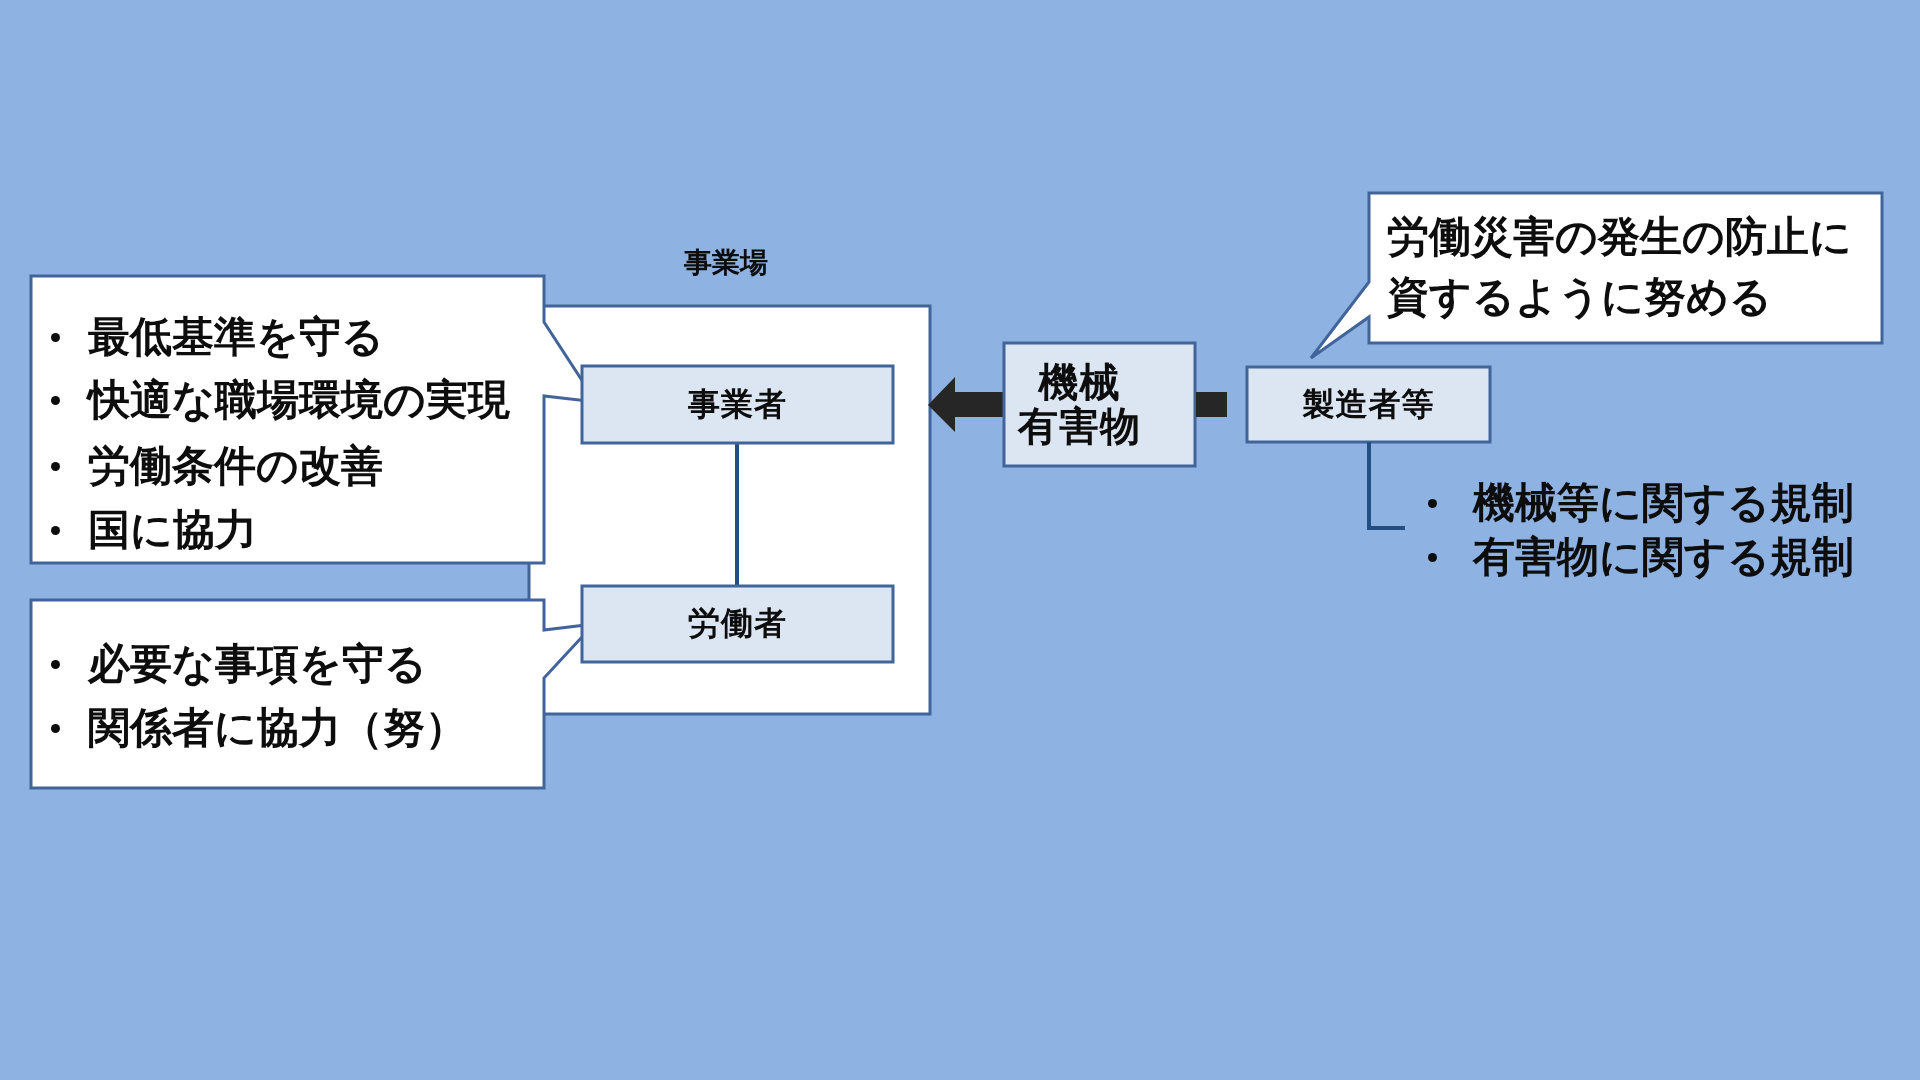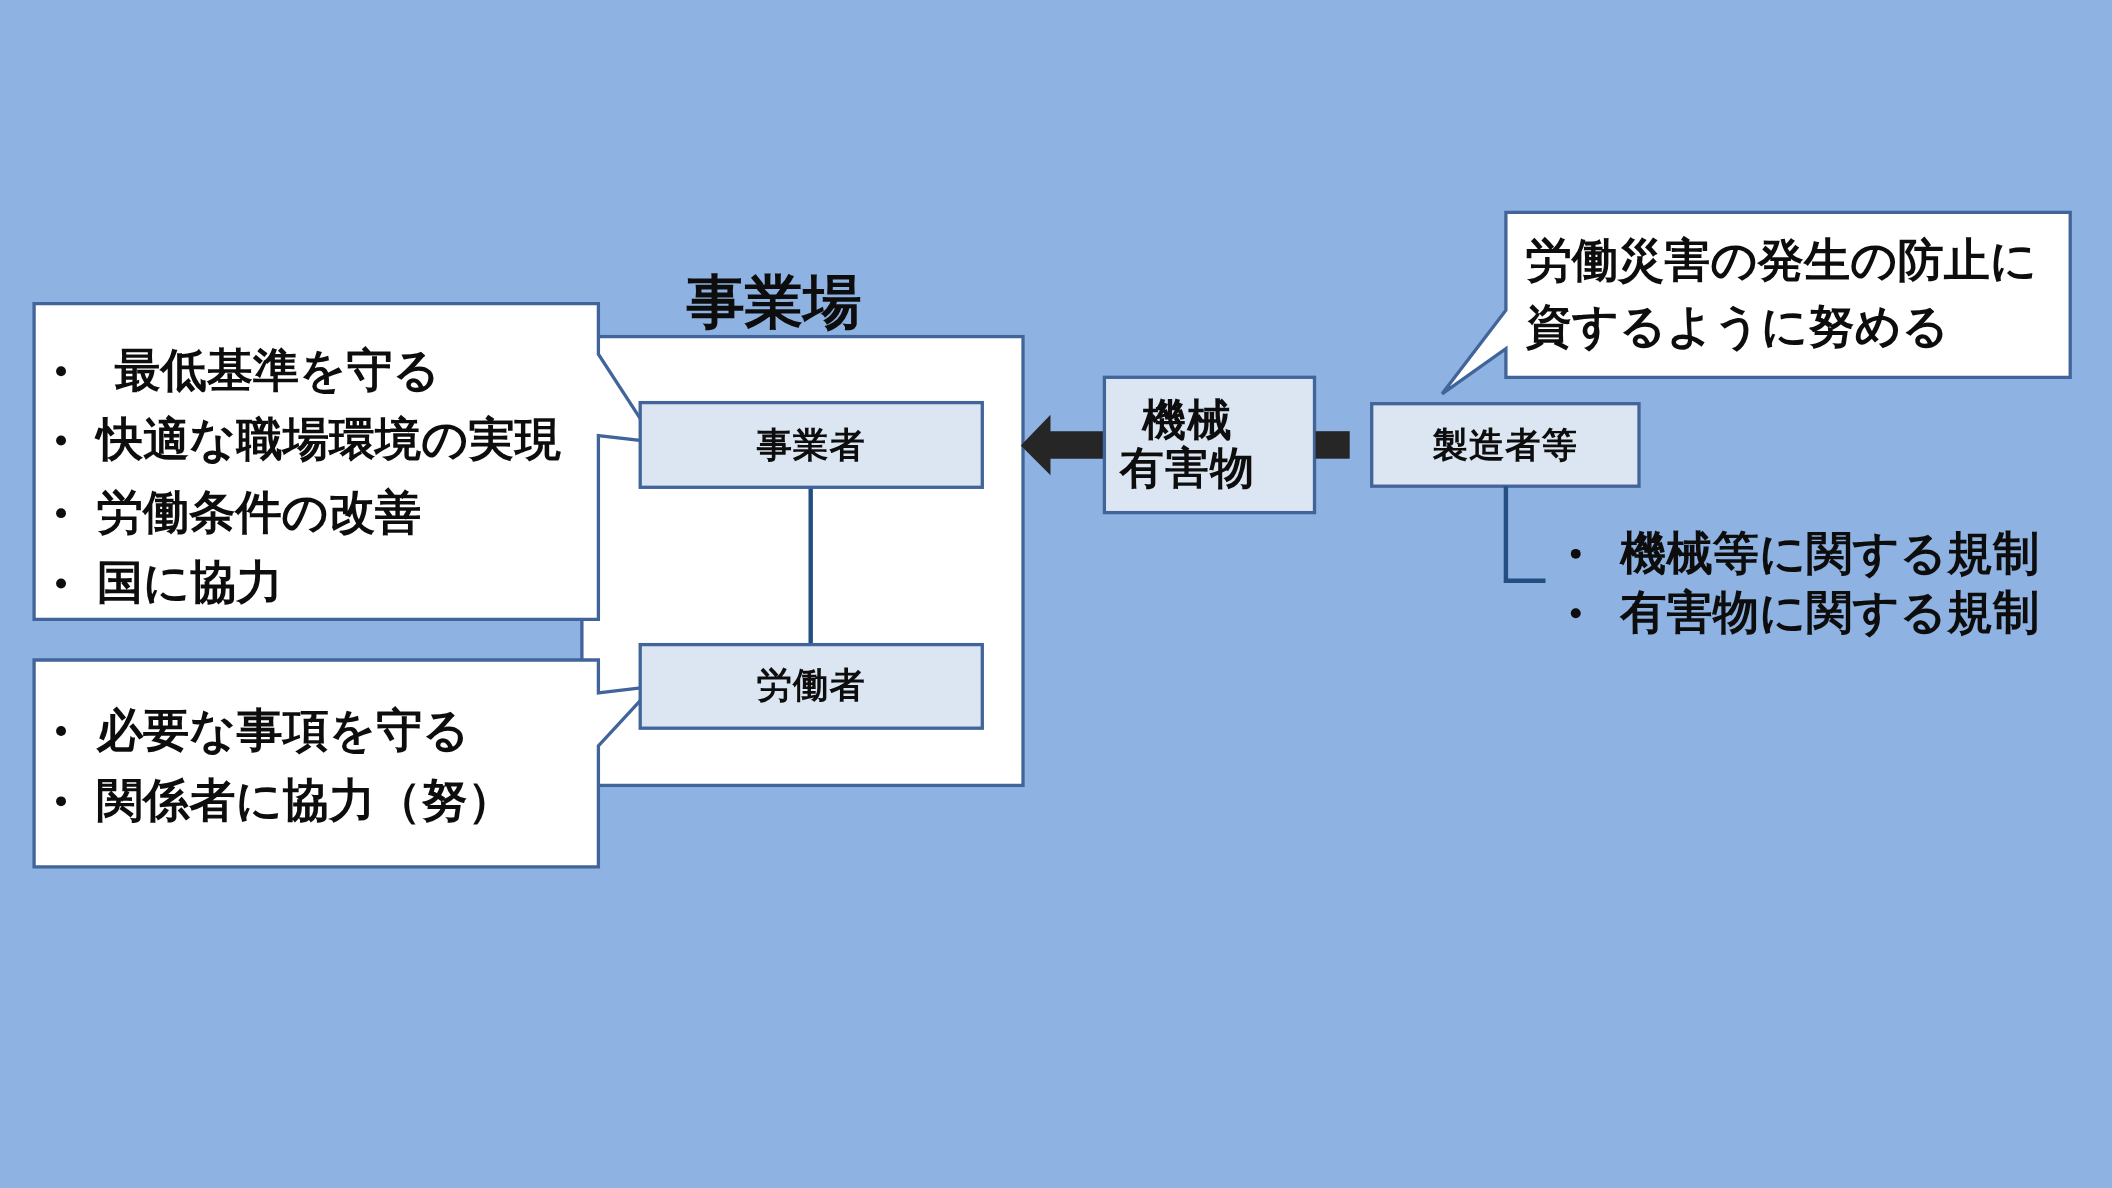--- a/index.html
+++ b/index.html
@@ -46,24 +46,24 @@
 
   <rect x="1196" y="392" width="31" height="25" fill="#262626"></rect>
 
   <path d="M1369,193 L1882,193 L1882,343 L1369,343 L1369,317 L1311,358 L1369,282 Z" fill="#ffffff" stroke="#41649a" stroke-width="3" stroke-linejoin="miter"></path>
 
   <rect x="1247" y="367" width="243" height="75" fill="#dce6f2" stroke="#41649a" stroke-width="3"></rect>
 
   <path d="M1369,442 L1369,528 L1405,528" fill="none" stroke="#234e82" stroke-width="4"></path>
 </svg>
 
-<div class="txt" style="left:624px; top:249px; font-size:53px;">事業場</div>
+<div class="txt" style="left:684px; top:249px; font-size:28px;">事業場</div>
 
 <div class="bullet-list">
-  <div class="bullet-row" style="left:51px; top:312px;gap:16px;">
+  <div class="bullet-row" style="left:51px; top:312px;">
     <span class="bullet-dot"></span>
     <span style="margin-left:28px;">最低基準を守る</span>
   </div>
   <div class="bullet-row" style="left:51px; top:375px;">
     <span class="bullet-dot"></span>
     <span style="margin-left:28px;">快適な職場環境の実現</span>
   </div>
   <div class="bullet-row" style="left:51px; top:441px;">
     <span class="bullet-dot"></span>
     <span style="margin-left:28px;">労働条件の改善</span>

